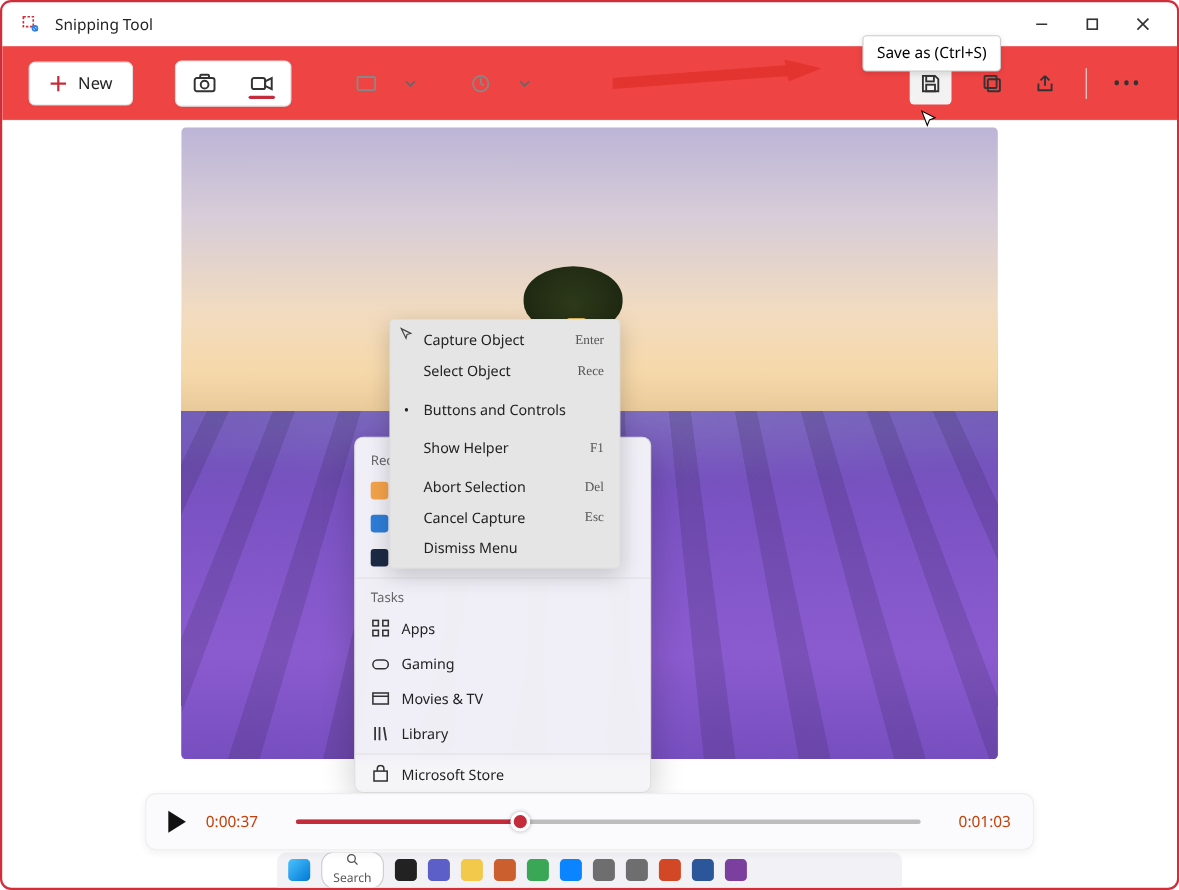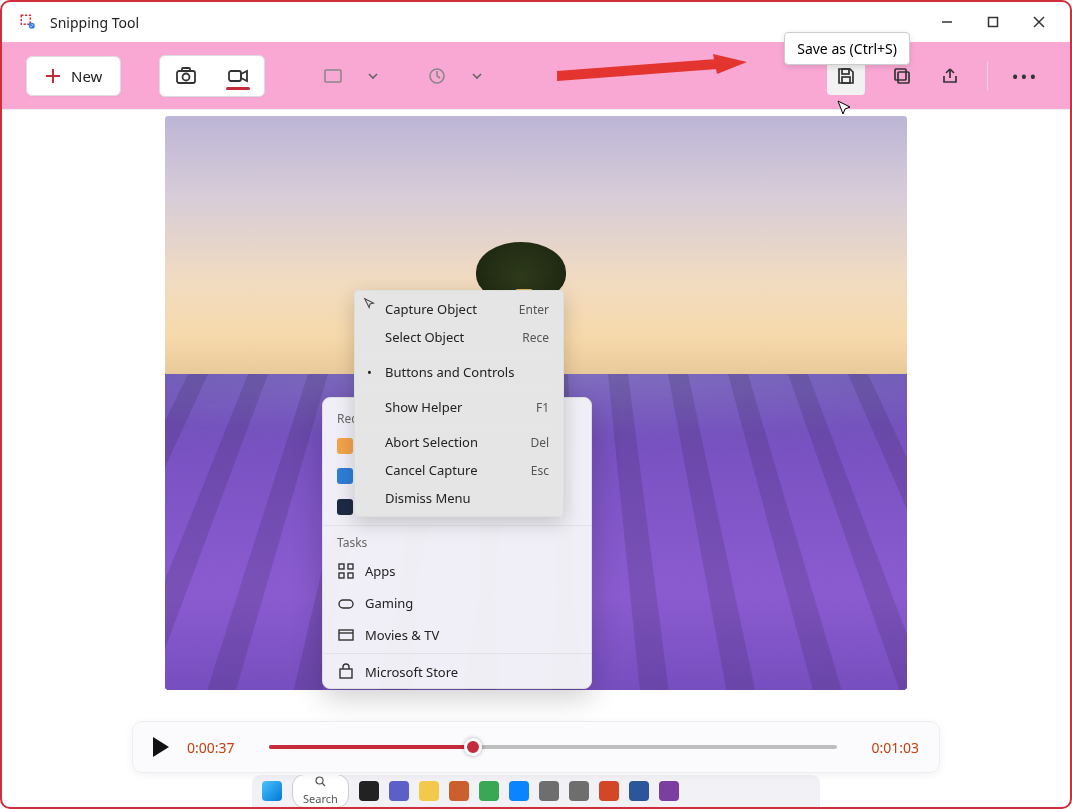--- a/index.html
+++ b/index.html
@@ -10,21 +10,21 @@
 .titlebar .app-icon { width: 20px; height: 20px; margin: 0 12px 0 8px; display:flex; align-items:center; justify-content:center; }
 .titlebar .title { font-size: 14px; color: #222; }
 .titlebar .spacer { flex: 1; }
 .win-btn { width: 46px; height: 32px; display: flex; align-items: center; justify-content: center; color: #333; }
 
 
 .tooltip { position: absolute; top: 30px; right: 160px; background: #fff; border: 1px solid #ccc; border-radius: 4px; padding: 6px 12px; font-size: 14px; box-shadow: 0 2px 6px rgba(0,0,0,.12); z-index: 20; }
 .arrow { position: absolute; top: 52px; left: 555px; width: 190px; height: 30px; z-index: 19; pointer-events: none; }
 
 
-.toolbar { height: 68px; display: flex; align-items: center; padding: 0 24px; gap: 10px; border-bottom: 1px solid #eee; background: #f9a8d4; }
+.toolbar { height: 68px; display: flex; align-items: center; padding: 0 24px; gap: 10px; border-bottom: 1px solid #eee; background: #ef4444; }
 .btn { height: 40px; border: 1px solid #ddd; border-radius: 6px; background: #fff; display: flex; align-items: center; justify-content: center; gap: 10px; font-size: 15px; color: #222; box-shadow: 0 1px 2px rgba(0,0,0,.04); }
 .btn.new { padding: 0 18px; }
 .toggle-group { display: flex; border: 1px solid #ddd; border-radius: 6px; background:#fff; box-shadow: 0 1px 2px rgba(0,0,0,.04); overflow:hidden; }
 .toggle-group .tog { width: 52px; height: 40px; display:flex; align-items:center; justify-content:center; position:relative; }
 .toggle-group .tog.active::after { content:""; position:absolute; bottom:6px; left:14px; right:14px; height:3px; background:#c42b3b; border-radius:2px; }
 .ghost { width: 40px; height: 40px; display:flex; align-items:center; justify-content:center; color:#777; }
 .chev { width: 20px; height: 40px; display:flex; align-items:center; justify-content:center; color:#555; }
 .toolbar .spacer { flex: 1; }
 .right-tools { display: flex; align-items: center; gap: 26px; padding-right: 10px; }
 .right-tools .icn { width: 22px; height: 22px; display:flex; align-items:center; justify-content:center; color:#333; }
@@ -45,21 +45,21 @@
 .field::before, .field::after { content:""; position:absolute; inset:0; background: repeating-linear-gradient(90deg, rgba(0,0,0,.12) 0 20px, rgba(0,0,0,0) 20px 60px); opacity:.5; }
 .tree { position:absolute; top:22%; left:48%; width:90px; height:90px; transform:translateX(-50%);}
 .tree .crown { width:90px; height:60px; background: radial-gradient(circle at 50% 60%, #2e3a1a, #1a2410); border-radius: 50% 50% 45% 45%; }
 .tree .trunk { width:10px; height:34px; background:#3a2a18; margin: -4px auto 0; }
 .folder { position:absolute; top:31%; left:49.5%; transform: translateX(-50%); width:40px; height:30px; background:#ffe18a; border:1px solid #d9b65a; border-radius:3px; }
 .folder::before{content:""; position:absolute; top:-6px; left:2px; width:16px; height:6px; background:#ffe18a; border:1px solid #d9b65a; border-bottom:none; border-radius:3px 3px 0 0;}
 
 
 .ctx { position:absolute; top:288px; left:352px; width:210px; background:#e5e5e5; border:1px solid #ddd; border-radius:4px; box-shadow:0 6px 20px rgba(0,0,0,.18); z-index:15; font-size:13px; color:#222; padding:4px 0;}
 .ctx .row { display:flex; align-items:center; padding: 5px 14px 5px 30px; position:relative;}
-.ctx .row .sc { margin-left:auto; color:#555; font-size:12px; }
+.ctx .row .sc { margin-left:auto; color:#555; font-size:12px;font-family:Liberation Serif, serif; }
 .ctx .sep { height:1px; background:#e6e6e6; margin:3px 8px; }
 .ctx .dot::before { content:"•"; position:absolute; left:12px; color:#222; }
 .ctx .curs { position:absolute; left:8px; top:6px; width:14px; height:14px; }
 
 
 .jump { position:absolute; top:395px; left:320px; width:270px; background:rgba(245,245,248,.96); border:1px solid #ddd; border-radius:8px; box-shadow:0 8px 30px rgba(0,0,0,.2); z-index:10; font-size:13px; color:#222; padding:6px 0 0; backdrop-filter: blur(6px);}
 .jump .hdr { padding:6px 14px 4px; color:#666; font-size:12px;}
 .jump .item { display:flex; align-items:center; gap:10px; padding:7px 14px; }
 .jump .item svg { flex:0 0 18px; }
 .jump .sep { height:1px; background:#e2e2e6; margin:2px 0; }
@@ -276,20 +276,28 @@
         <rect x="2" y="6" width="14" height="8" rx="4" fill="none" stroke="#333" stroke-width="1.4"></rect>
       </svg>
       <span>Gaming</span>
     </div>
   <div class="item">
       <svg width="18" height="18">
         <rect x="2" y="4" width="14" height="10" fill="none" stroke="#333" stroke-width="1.4"></rect>
         <line x1="2" y1="7" x2="16" y2="7" stroke="#333" stroke-width="1.4"></line>
       </svg>
       <span>Movies &amp; TV</span>
+    </div>
+  <div class="item">
+      <svg width="18" height="18">
+        <line x1="4" y1="3" x2="4" y2="15" stroke="#333" stroke-width="1.6"></line>
+        <line x1="8" y1="3" x2="8" y2="15" stroke="#333" stroke-width="1.6"></line>
+        <line x1="12" y1="3" x2="14" y2="15" stroke="#333" stroke-width="1.6"></line>
+      </svg>
+      <span>Library</span>
     </div>
   <div class="sep"></div>
   <div class="item">
       <svg width="18" height="18">
         <rect x="3" y="6" width="12" height="9" fill="none" stroke="#333" stroke-width="1.4"></rect>
         <path d="M6 6V4a3 3 0 016 0v2" fill="none" stroke="#333" stroke-width="1.4"></path>
       </svg>
       <span>Microsoft Store</span>
     </div>
 </div>

